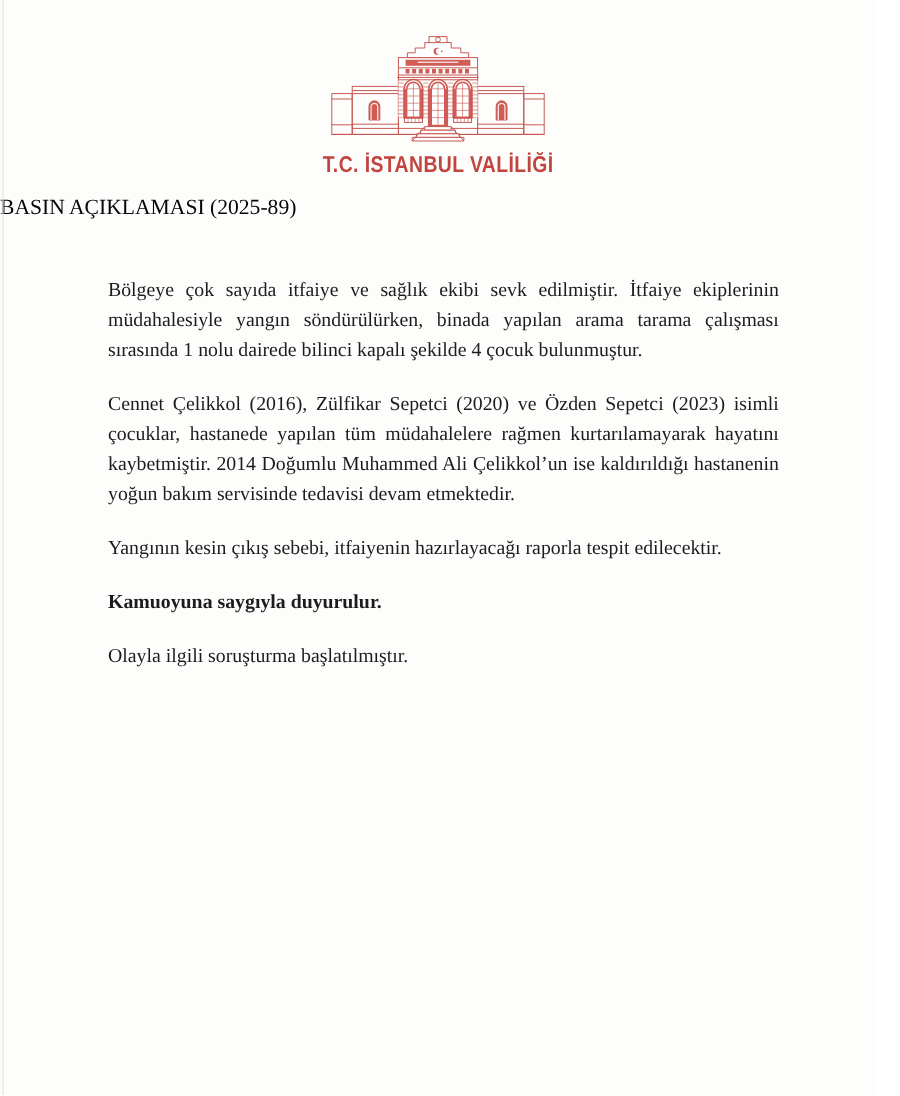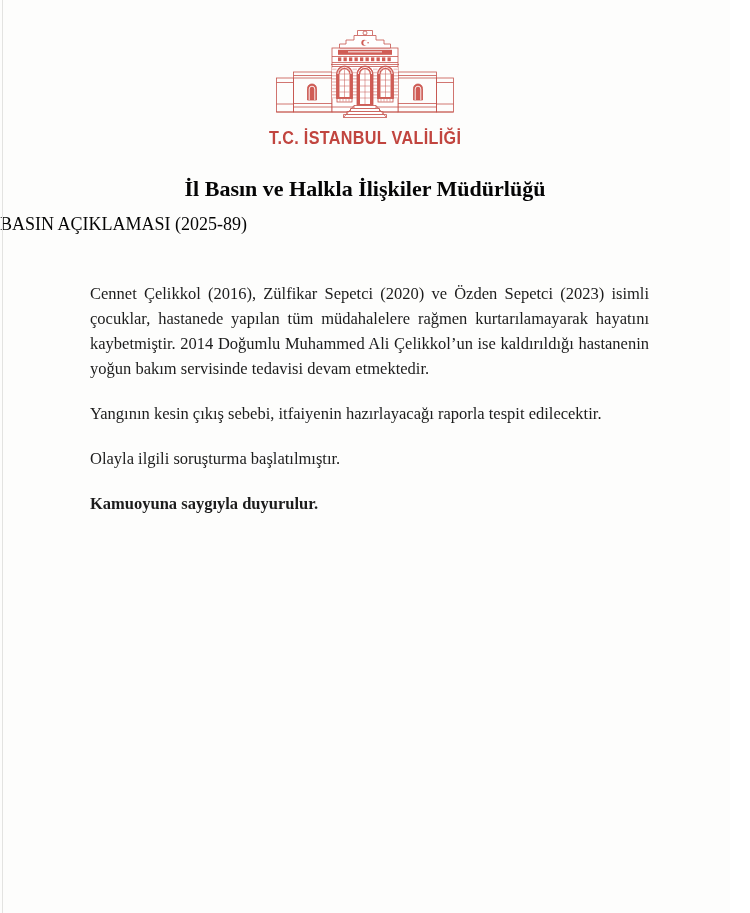--- a/index.html
+++ b/index.html
@@ -181,31 +181,31 @@
         <path fill="#ffffff" d="M73.5,87.5 H116.5 V90.5 H73.5 Z"></path>
         <line x1="84" y1="78.5" x2="73.5" y2="90.5"></line>
         <line x1="106" y1="78.5" x2="116.5" y2="90.5"></line>
       </g>
     </svg>
 
     <div class="wordmark-wrap">
       <span class="wordmark">T.C. İSTANBUL VALİLİĞİ</span>
     </div>
 
-    <h1 class="dept">İl Basın ve Halkla İlişkiler Müdürlüğü</h1>
     <h2 class="release">BASIN AÇIKLAMASI (2025-89)</h2>
   </header>
 
   <main class="doc-body">
 
 
+      <p class="para">Bölgeye çok sayıda itfaiye ve sağlık ekibi sevk edilmiştir. İtfaiye ekiplerinin müdahalesiyle yangın söndürülürken, binada yapılan arama tarama çalışması sırasında 1 nolu dairede bilinci kapalı şekilde 4 çocuk bulunmuştur.</p>
 
 
       <p class="para">Cennet Çelikkol (2016), Zülfikar Sepetci (2020) ve Özden Sepetci (2023) isimli çocuklar, hastanede yapılan tüm müdahalelere rağmen kurtarılamayarak hayatını kaybetmiştir. 2014 Doğumlu Muhammed Ali Çelikkol’un ise kaldırıldığı hastanenin yoğun bakım servisinde tedavisi devam etmektedir.</p>
 
 
       <p class="para">Yangının kesin çıkış sebebi, itfaiyenin hazırlayacağı raporla tespit edilecektir.</p>
 
-      <p class="para">Olayla ilgili soruşturma başlatılmıştır.</p>
-
-    <p class="para closing">Kamuoyuna saygıyla duyurulur.</p>
+      <p class="para closing">Kamuoyuna saygıyla duyurulur.</p>
+
+    <p class="para">Olayla ilgili soruşturma başlatılmıştır.</p>
   </main>
 </div>
 
 </body></html>

